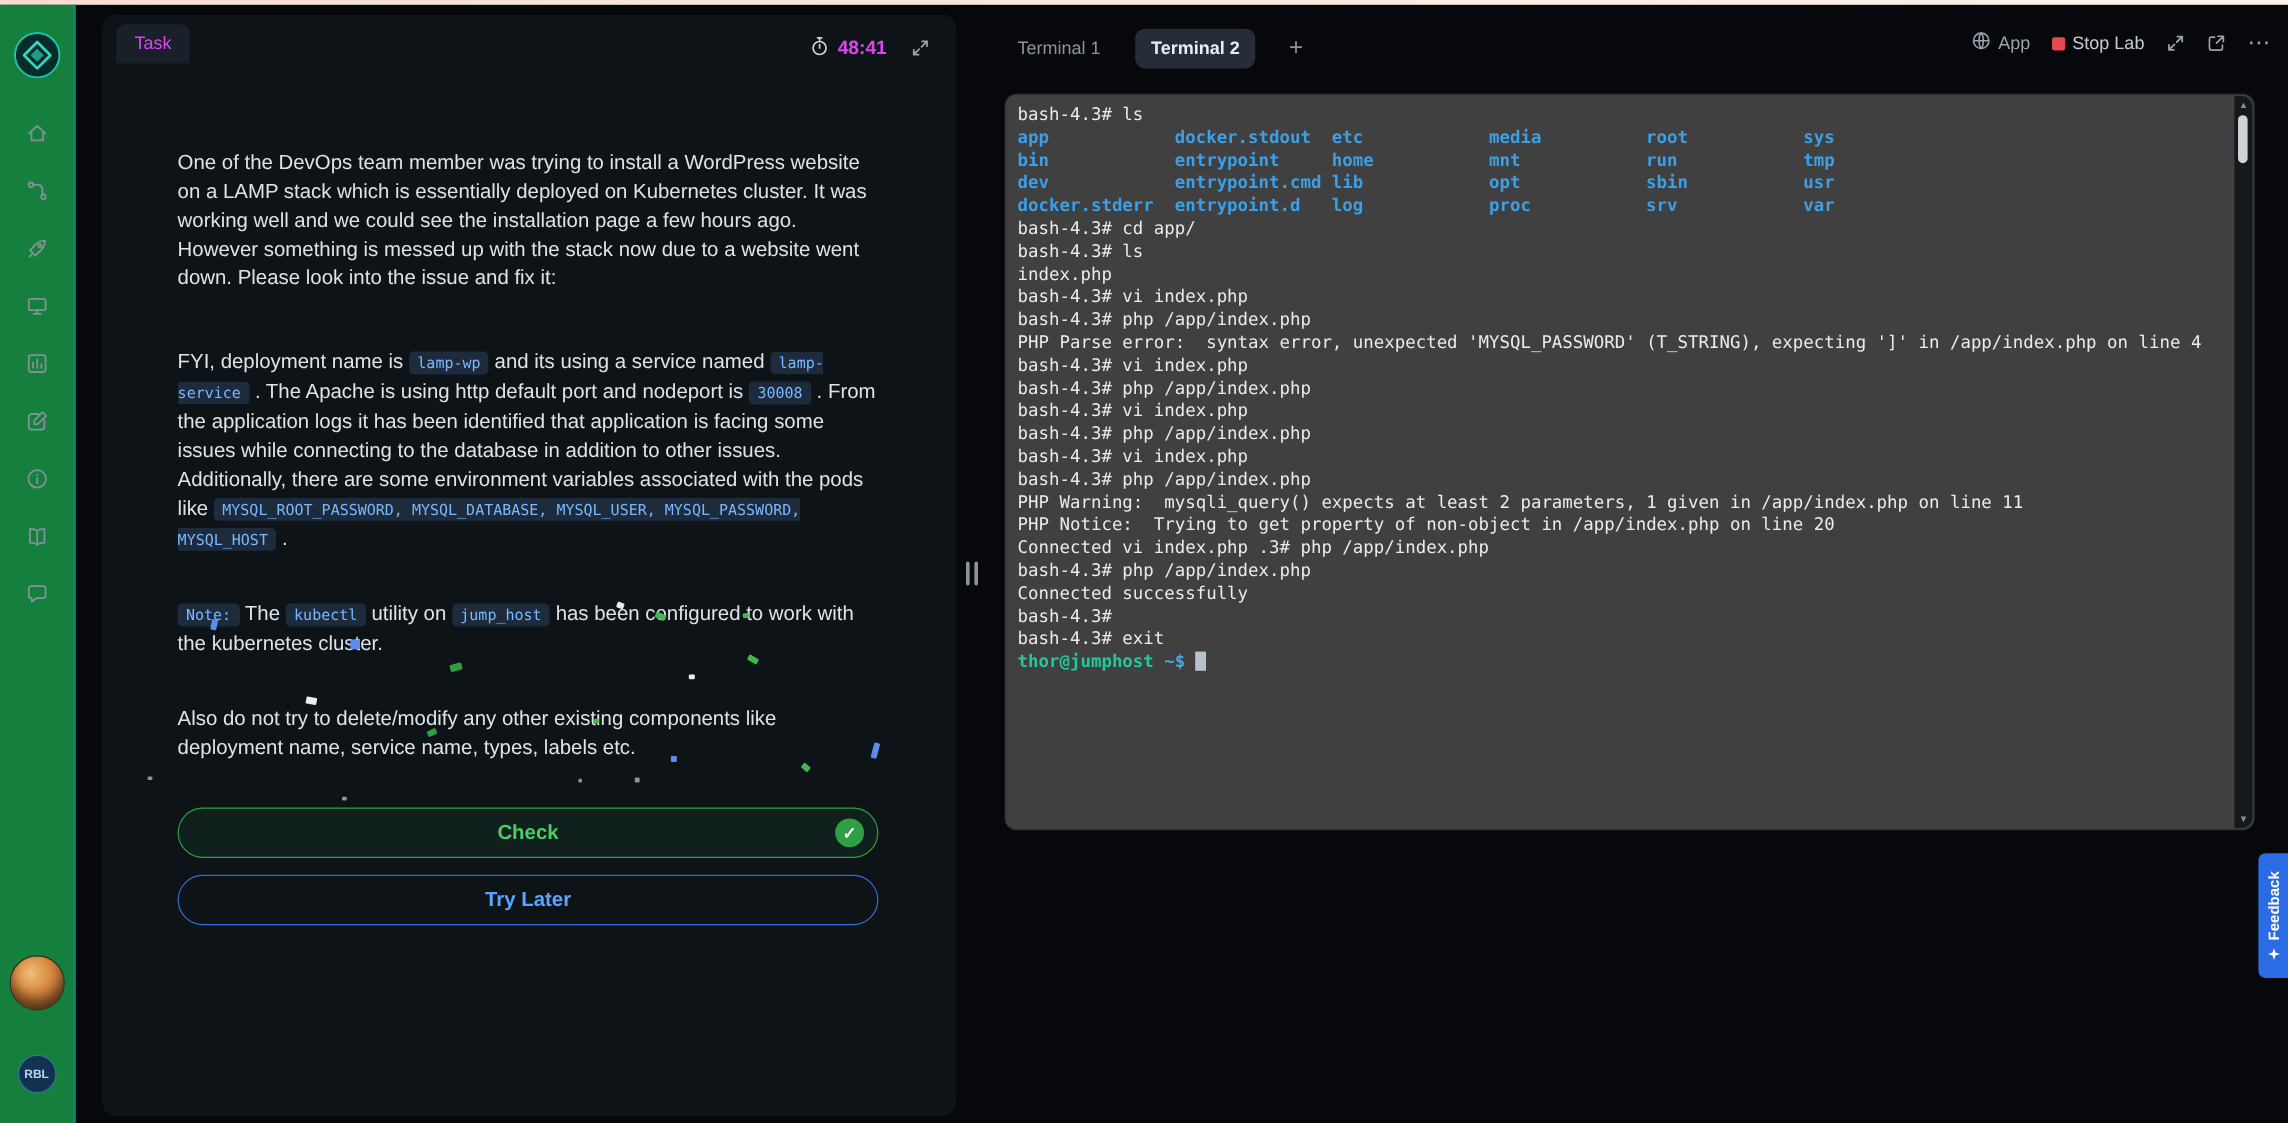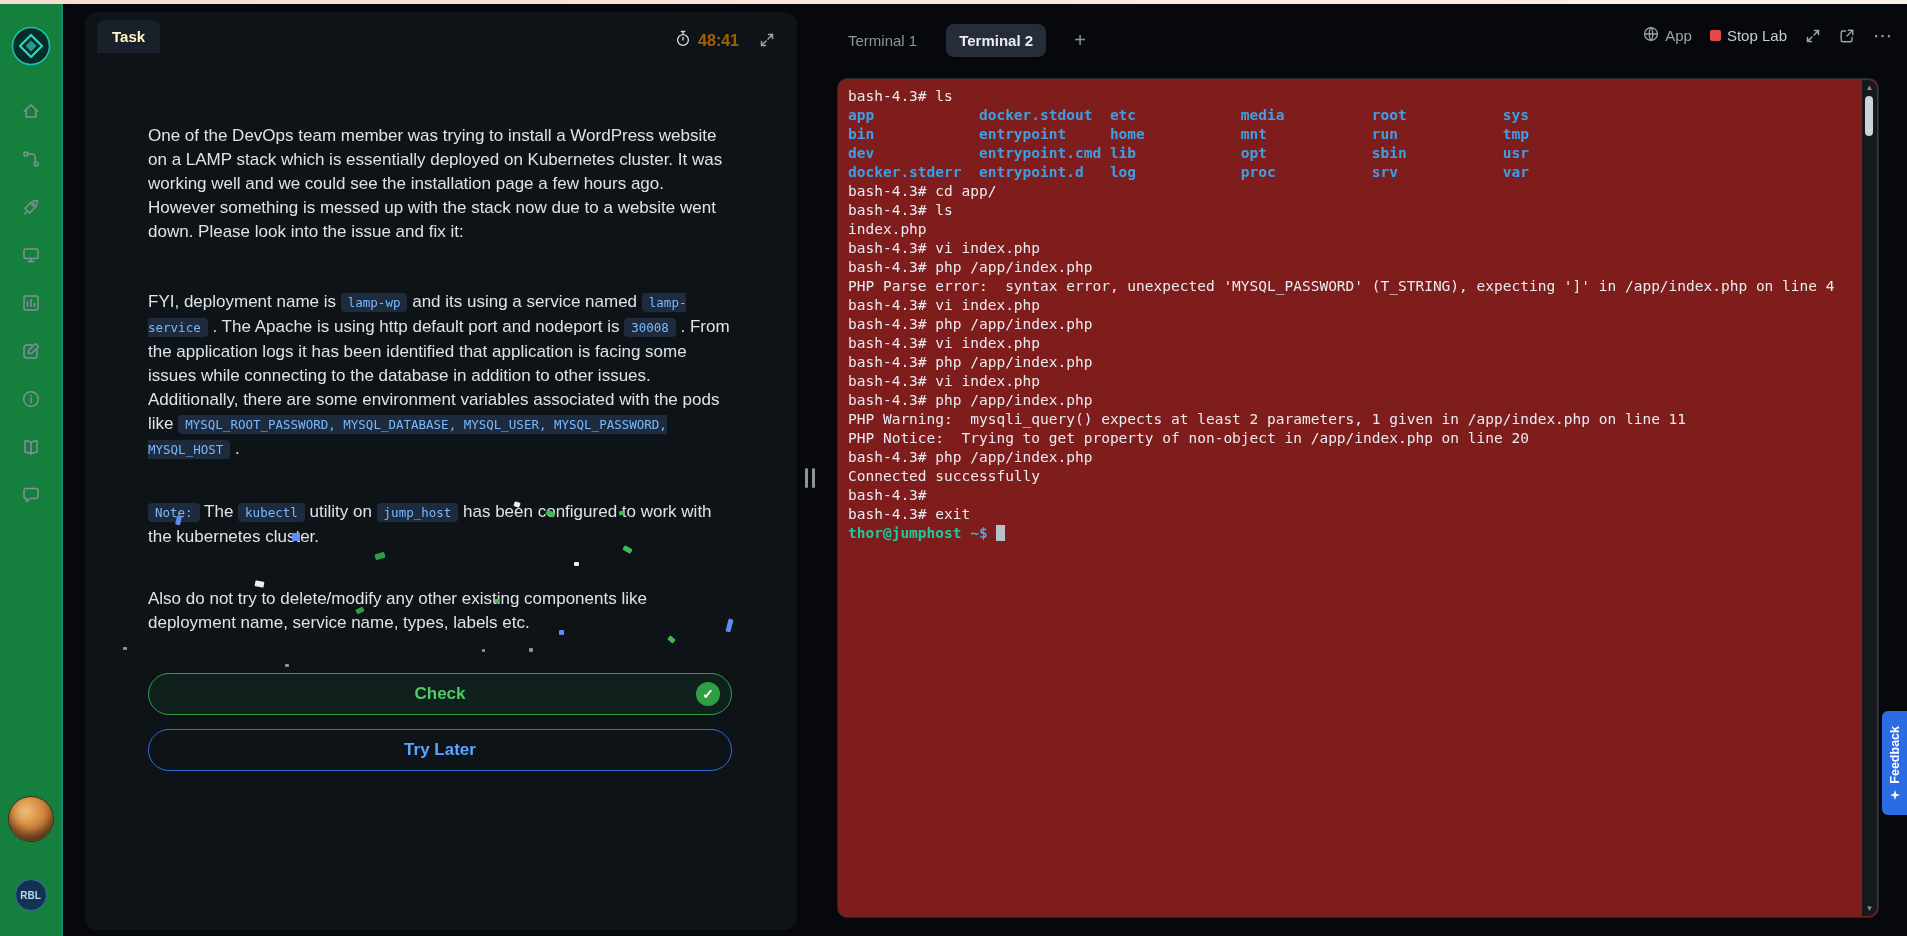--- a/index.html
+++ b/index.html
@@ -17,22 +17,22 @@
   .nav-icon svg{width:20px;height:20px;}
   .avatar{position:absolute;top:792px;left:50%;transform:translateX(-50%);width:44px;height:44px;border-radius:50%;
     background:radial-gradient(circle at 38% 32%,#eebd7a 0%,#d98a3f 40%,#7c4a22 100%);
     box-shadow:inset 0 -8px 10px rgba(0,0,0,.45);cursor:pointer;border:1px solid #3a2c1b;}
   .user-badge{position:absolute;top:875px;left:50%;transform:translateX(-50%);width:30px;height:30px;border-radius:50%;
     background:#123252;border:1px solid #3c6f9e;color:#bcd6f0;font-size:10px;font-weight:bold;
     display:flex;align-items:center;justify-content:center;cursor:pointer;}
   
   .task-card{position:absolute;left:85px;top:12px;width:712px;height:918px;background:#0e1318;border-radius:12px;}
   .task-tab{position:absolute;left:12px;top:8px;padding:8px 15px;background:#1a202a;border-radius:8px 8px 0 0;
-    color:#fef9c3;font-size:15px;font-weight:bold;cursor:pointer;}
-  .task-timer{position:absolute;right:58px;top:18px;display:flex;align-items:center;gap:7px;color:#a16207;
+    color:#d946ef;font-size:15px;font-weight:normal;cursor:pointer;}
+  .task-timer{position:absolute;right:58px;top:18px;display:flex;align-items:center;gap:7px;color:#d946ef;
     font-size:16px;font-weight:bold;}
   .task-expand{position:absolute;right:22px;top:20px;cursor:pointer;}
   .task-body{position:absolute;left:63px;top:88px;width:584px;color:#dde3e9;font-size:17px;line-height:24px;}
   .task-body p{margin:0 0 38px 0;}
   .task-body p:first-child{margin-bottom:46px;margin-top:24px;}
   .task-body code{background:#1d2b3d;color:#79b8ff;font-family:"DejaVu Sans Mono",monospace;font-size:12.5px;
     padding:2px 7px;border-radius:4px;}
   .btn{width:100%;height:42px;border-radius:22px;font-family:"Liberation Sans",sans-serif;font-size:17px;
     font-weight:bold;display:flex;align-items:center;justify-content:center;cursor:pointer;position:relative;}
   .btn-check{margin-top:30px;background:rgba(35,134,54,0.12);border:1px solid #2ea043;color:#4ccb67;}
@@ -50,21 +50,21 @@
   .term-tab.active{background:#262d38;color:#e9edf2;font-weight:bold;}
   .term-tab + .term-tab{margin-left:16px;}
   .term-add{margin-left:28px;color:#8b949e;font-size:20px;cursor:pointer;line-height:1;}
   .term-controls{position:absolute;right:14px;top:26px;display:flex;align-items:center;gap:18px;color:#9aa3ad;font-size:15px;}
   .ctrl{display:flex;align-items:center;gap:6px;cursor:pointer;}
   .ctrl svg{width:16px;height:16px;}
   .stop-square{width:11px;height:11px;background:#e5484d;border-radius:2px;display:block;}
   .stop-text{color:#c6ccd4;}
   .more{font-size:19px;letter-spacing:1px;line-height:1;}
   
-  .terminal{position:absolute;left:837px;top:78px;width:1042px;height:840px;background:#7f1d1d;
+  .terminal{position:absolute;left:837px;top:78px;width:1042px;height:614px;background:#404040;
     border:1px solid #23282f;border-radius:10px;box-sizing:border-box;overflow:hidden;}
   .term-out{position:absolute;left:10px;top:8px;right:28px;font-family:"DejaVu Sans Mono",monospace;
     font-size:14.5px;line-height:19px;color:#e8ebf0;}
   .tline{white-space:pre;min-height:19px;}
   .t-d{color:#3ba0e8;font-weight:bold;}
   .t-u{color:#1fc8a0;font-weight:bold;}
   .t-h{color:#4aa7e0;font-weight:bold;}
   .t-cursor{display:inline-block;width:9px;height:16px;background:#b9c1ca;vertical-align:-3px;}
   .term-scroll{position:absolute;top:1px;right:1px;bottom:1px;width:15px;background:#15181d;border-radius:0 9px 9px 0;}
   .sb-up,.sb-down{position:absolute;left:0;width:100%;text-align:center;color:#848d97;font-size:8px;cursor:pointer;}
@@ -253,20 +253,21 @@
       <div class="tline"><span class="t-p">bash-4.3# php /app/index.php</span></div>
       <div class="tline"><span class="t-p">PHP Parse error:  syntax error, unexpected 'MYSQL_PASSWORD' (T_STRING), expecting ']' in /app/index.php on line 4</span></div>
       <div class="tline"><span class="t-p">bash-4.3# vi index.php</span></div>
       <div class="tline"><span class="t-p">bash-4.3# php /app/index.php</span></div>
       <div class="tline"><span class="t-p">bash-4.3# vi index.php</span></div>
       <div class="tline"><span class="t-p">bash-4.3# php /app/index.php</span></div>
       <div class="tline"><span class="t-p">bash-4.3# vi index.php</span></div>
       <div class="tline"><span class="t-p">bash-4.3# php /app/index.php</span></div>
       <div class="tline"><span class="t-p">PHP Warning:  mysqli_query() expects at least 2 parameters, 1 given in /app/index.php on line 11</span></div>
       <div class="tline"><span class="t-p">PHP Notice:  Trying to get property of non-object in /app/index.php on line 20</span></div>
+      <div class="tline"><span class="t-p">Connected vi index.php .3# php /app/index.php</span></div>
       <div class="tline"><span class="t-p">bash-4.3# php /app/index.php</span></div>
       <div class="tline"><span class="t-p">Connected successfully</span></div>
       <div class="tline"><span class="t-p">bash-4.3#</span></div>
       <div class="tline"><span class="t-p">bash-4.3# exit</span></div>
       <div class="tline"><span class="t-u">thor@jumphost</span><span class="t-p"> </span><span class="t-h">~$</span><span class="t-p"> </span><span class="t-cursor"></span></div>
     </div>
   <div class="term-scroll">
     <span class="sb-up">▲</span>
     <span class="sb-thumb"></span>
     <span class="sb-down">▼</span>

